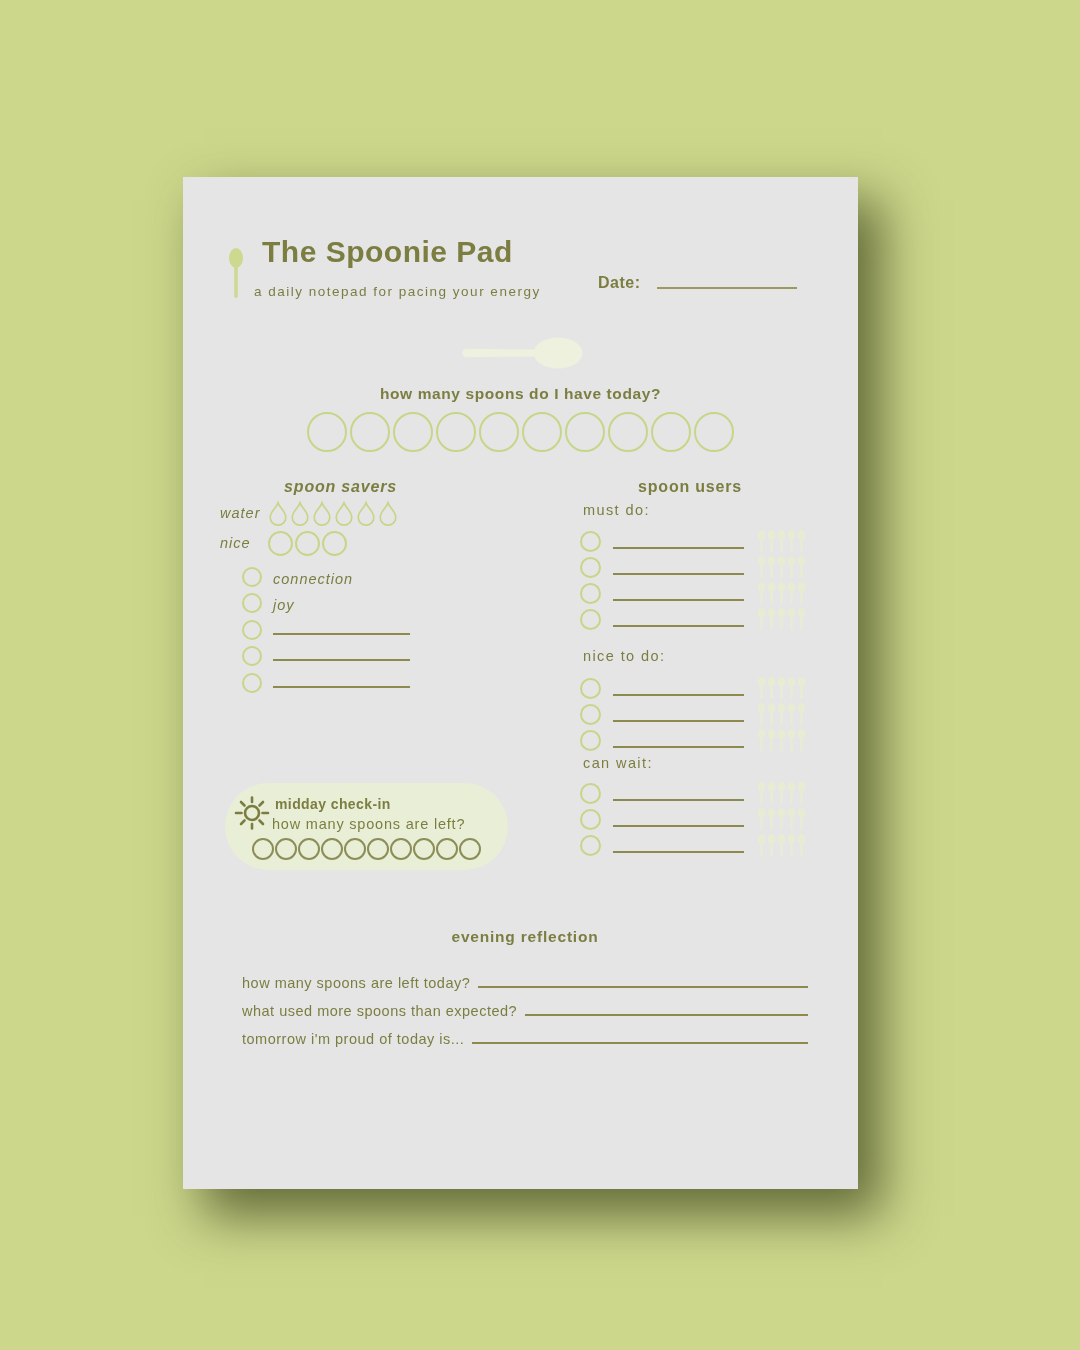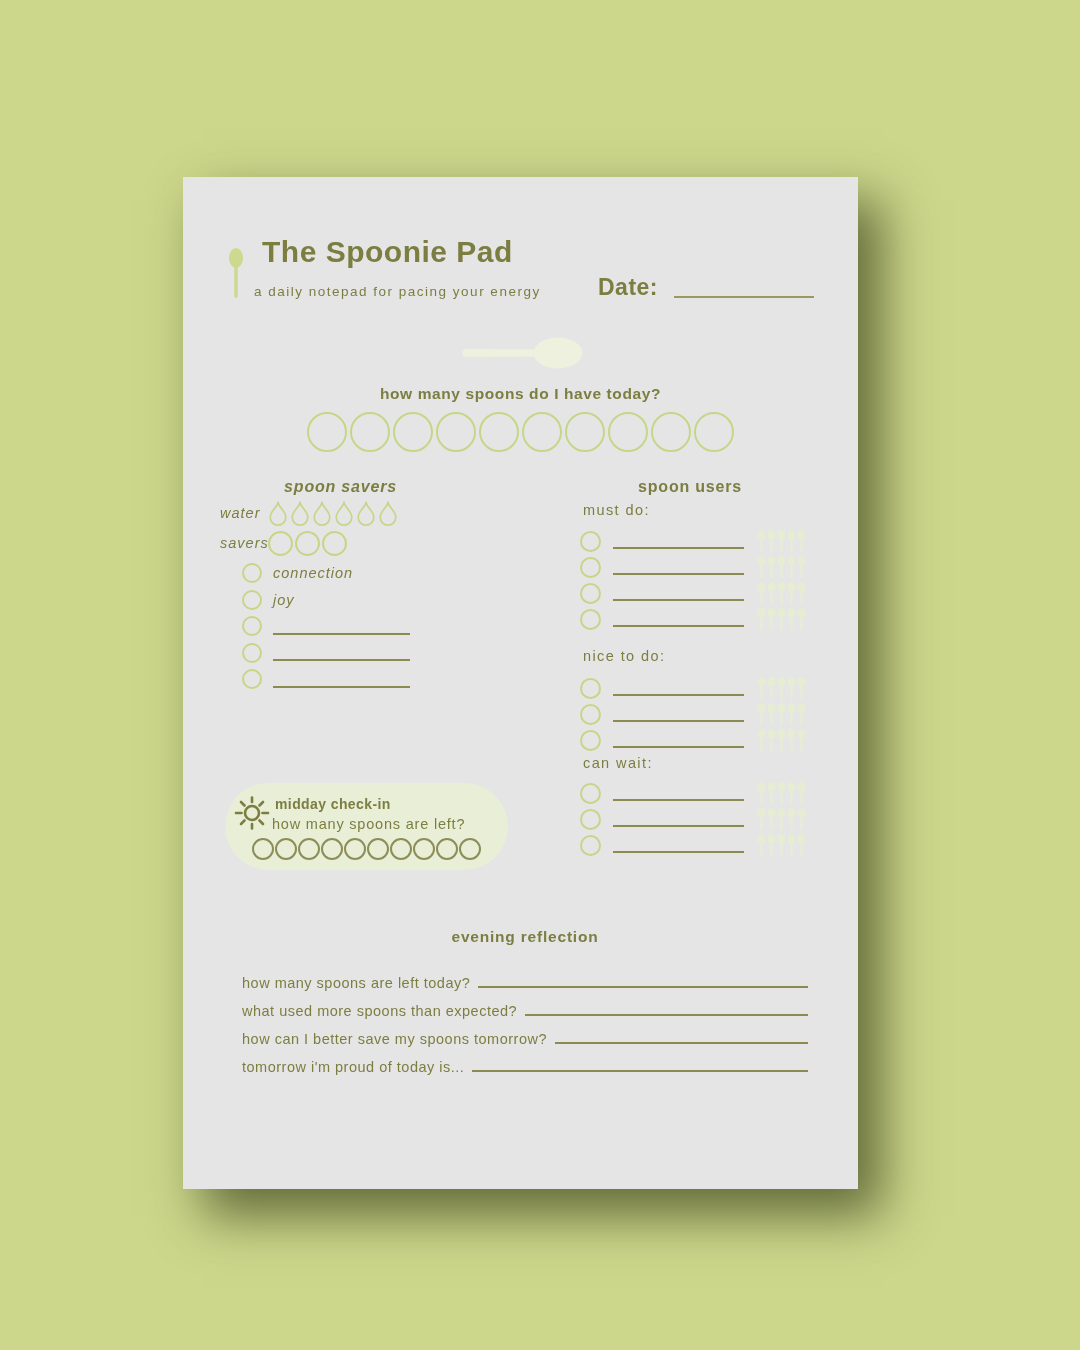--- a/index.html
+++ b/index.html
@@ -5,41 +5,41 @@
   html,body{margin:0;padding:0;background:#ccd78b;}
   .stage{position:relative;width:1080px;height:1350px;background:#ccd78b;overflow:hidden;
          font-family:"Liberation Sans","DejaVu Sans",sans-serif;color:#7c7e41;}
   .paper{position:absolute;left:183px;top:177px;width:675px;height:1012px;background:#e5e5e5;
          box-shadow:22px 25px 48px 2px rgba(82,89,43,.85);}
   
   .logo-spoon{position:absolute;left:45px;top:71px;}
   .title{position:absolute;left:79px;top:58px;margin:0;font-size:30px;font-weight:700;letter-spacing:.5px;}
   .subtitle{position:absolute;left:71px;top:107px;font-size:13.5px;letter-spacing:1.5px;}
   .date-row{position:absolute;left:415px;top:97px;display:flex;align-items:flex-end;}
-  .date-label{font-size:23px;font-weight:700;letter-spacing:.5px;}
+  .date-label{font-size:16px;font-weight:700;letter-spacing:.5px;}
   .date-line{width:140px;height:2px;background:#9b9a5e;margin-left:16px;margin-bottom:3px;}
   .center-spoon{position:absolute;left:279px;top:159px;}
   
   .question{position:absolute;left:0;top:208px;width:675px;text-align:center;
             font-size:15.5px;font-weight:700;letter-spacing:.6px;}
   .daily-circles{position:absolute;left:0;top:235px;width:675px;display:flex;justify-content:center;gap:3px;}
   .ring-lg{width:40px;height:40px;border:2px solid #c6d689;border-radius:50%;box-sizing:border-box;}
   
   .col{position:absolute;top:295px;}
   .savers-col{left:35px;width:245px;font-style:italic;}
   .users-col{left:387px;width:240px;}
   .col-heading{padding-top:6px;height:20px;text-align:center;font-size:16px;font-weight:700;letter-spacing:.8px;}
   
   .tracker-row{height:30px;display:flex;align-items:center;}
   .tracker-label{width:48px;margin-left:2px;font-size:14.5px;letter-spacing:1px;}
   .tracker-icons{display:flex;gap:2px;align-items:center;}
   .ring-md{width:25px;height:25px;border:2px solid #c6d689;border-radius:50%;box-sizing:border-box;}
   
   #checklist{margin-top:2px;}
-  .check-row{height:26.5px;display:flex;align-items:center;}
+  .check-row{height:26.5px;display:flex;align-items:flex-end;}
   .ring-sm{width:20px;height:20px;border:2px solid #c6d689;border-radius:50%;box-sizing:border-box;
            margin-left:24px;flex:none;}
   .check-label{margin-left:11px;font-size:14.5px;letter-spacing:1px;}
   .blank-line{width:137px;height:2px;background:#8c8a4e;margin-left:11px;align-self:flex-end;margin-bottom:5px;}
   
   .group-label{height:20px;margin-left:13px;font-size:14.5px;letter-spacing:1.4px;}
   #user-groups .user-group:nth-child(1) .group-label{margin-top:4px;}
   #user-groups .user-group:nth-child(1) .group-rows{margin-top:6px;}
   #user-groups .user-group:nth-child(2) .group-label{margin-top:16px;}
   #user-groups .user-group:nth-child(2) .group-rows{margin-top:7px;}
@@ -123,21 +123,21 @@
               </svg>
               <svg width="20" height="25" viewBox="0 0 20 25">
                 <path d="M10 1.8 C8.6 6.8 2.2 10.6 2.2 16.3 a7.8 7.8 0 0 0 15.6 0 C17.8 10.6 11.4 6.8 10 1.8 Z" fill="none" stroke="#c6d689" stroke-width="1.7"></path>
               </svg>
               <svg width="20" height="25" viewBox="0 0 20 25">
                 <path d="M10 1.8 C8.6 6.8 2.2 10.6 2.2 16.3 a7.8 7.8 0 0 0 15.6 0 C17.8 10.6 11.4 6.8 10 1.8 Z" fill="none" stroke="#c6d689" stroke-width="1.7"></path>
               </svg>
             </span>
           </div>
           <div class="tracker-row">
-            <span class="tracker-label">savers</span>
+            <span class="tracker-label">nice</span>
             <span class="tracker-icons" style="display: flex; gap: 2px;">
               <div class="ring-md"></div>
               <div class="ring-md"></div>
               <div class="ring-md"></div>
             </span>
           </div>
         </div>
       <div id="checklist">
           <div class="check-row">
             <div class="ring-sm"></div>
@@ -478,24 +478,20 @@
       <div id="evening-rows">
           <div class="ev-row">
             <span class="prompt">how many spoons are left today?</span>
             <div class="ev-line"></div>
           </div>
           <div class="ev-row">
             <span class="prompt">what used more spoons than expected?</span>
             <div class="ev-line"></div>
           </div>
           <div class="ev-row">
-            <span class="prompt">how can I better save my spoons tomorrow?</span>
-            <div class="ev-line"></div>
-          </div>
-          <div class="ev-row">
             <span class="prompt">tomorrow i'm proud of today is...</span>
             <div class="ev-line"></div>
           </div>
         </div>
     </div>
 
   </div>
 </div>
 
 </body></html>

